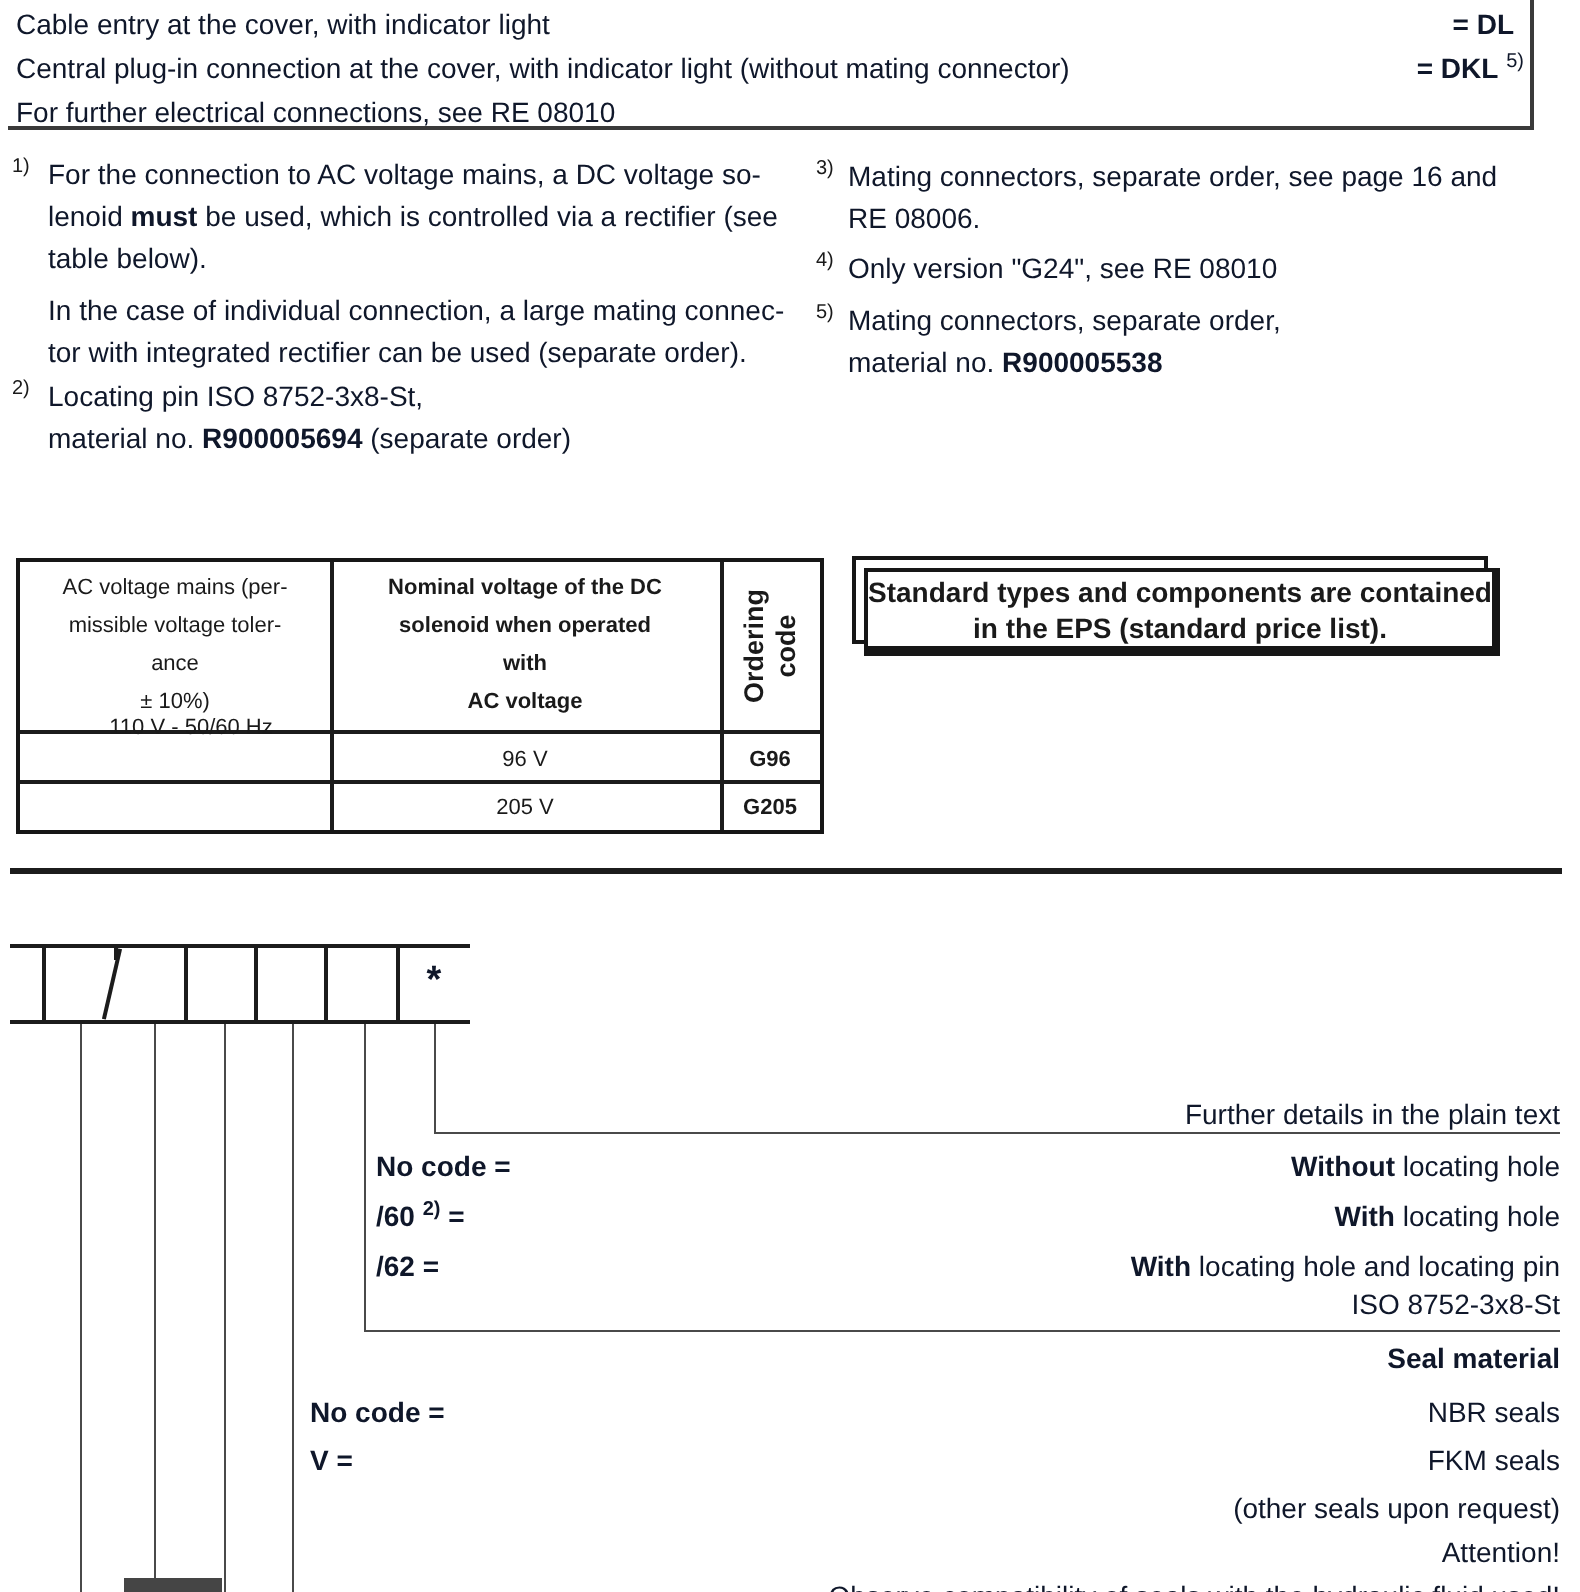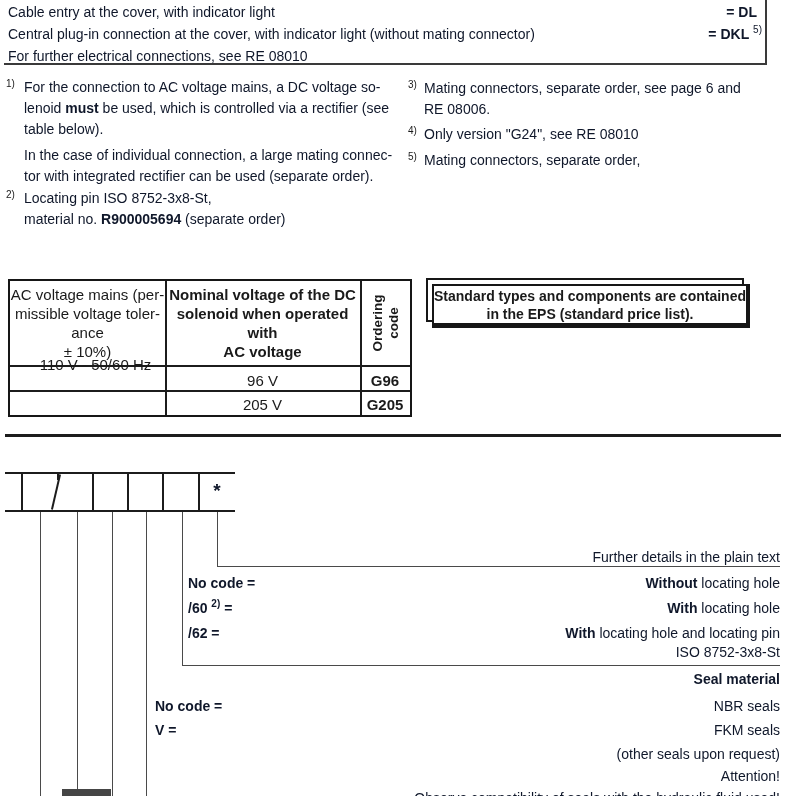--- a/index.html
+++ b/index.html
@@ -9,21 +9,21 @@
   }
   .t{position:absolute;white-space:nowrap;font-size:14px;line-height:17px;color:#0f172a;}
   .b{font-weight:bold;}
   .hl{position:absolute;background:#1c1c1c;}
   .vl{position:absolute;background:#1c1c1c;}
   .gl{position:absolute;background:#4a4a4a;}
   sup{font-size:10px;line-height:0;}
   .marker{position:absolute;font-size:10px;line-height:10px;color:#1a1a1a;}
   
   #vtable{position:absolute;left:8px;top:279px;width:404px;height:138px;border:2px solid #161616;box-sizing:border-box;}
-  #vtable .cell{position:absolute;text-align:center;font-size:15px;line-height:19px;}
+  #vtable .cell{position:absolute;text-align:center;font-size:11px;line-height:19px;}
   
   #epsbox{position:absolute;left:432px;top:284px;width:318px;height:44px;}
   #epsbox .frame{position:absolute;left:-6px;top:-6px;width:318px;height:44px;border:2px solid #161616;box-sizing:border-box;}
   #epsbox .main{position:absolute;left:0;top:0;width:318px;height:44px;box-sizing:border-box;background:#fff;
     border:2px solid #161616;border-right-width:4px;border-bottom-width:5px;
     display:flex;flex-direction:column;align-items:center;justify-content:center;
     font-weight:bold;font-size:14px;line-height:18px;text-align:center;}
   .rot{position:absolute;display:flex;align-items:center;justify-content:center;}
   .rot-inner{transform:rotate(-90deg);font-weight:bold;font-size:13.5px;line-height:16px;text-align:center;white-space:nowrap;}
   .right{text-align:right;}
@@ -49,28 +49,29 @@
   <div class="t" style="left:24px;top:100px;"><span>lenoid </span><span class="b">must</span><span> be used, which is controlled via a rectifier (see</span></div>
   <div class="t" style="left:24px;top:121px;"><span>table below).</span></div>
   <div class="t" style="left:24px;top:168px;"><span>tor with integrated rectifier can be used (separate order).</span></div>
   <div class="t" style="left:24px;top:147px;"><span>In the case of individual connection, a large mating connec-</span></div>
 
   <span class="marker" style="left:6px;top:190px;">2)</span>
   <div class="t" style="left:24px;top:190px;"><span>Locating pin ISO 8752-3x8-St,</span></div>
   <div class="t" style="left:24px;top:211px;"><span>material no. </span><span class="b">R900005694</span><span> (separate order)</span></div>
 
   <span class="marker" style="left:408px;top:80px;">3)</span>
-  <div class="t" style="left:424px;top:80px;"><span>Mating connectors, separate order, see page 6 and</span></div>
+  <div class="t" style="left:424px;top:80px;"><span>Mating connectors, separate order, see page 16 and</span></div>
   <div class="t" style="left:424px;top:101px;"><span>RE 08006.</span></div>
 
   <span class="marker" style="left:408px;top:126px;">4)</span>
   <div class="t" style="left:424px;top:126px;"><span>Only version "G24", see RE 08010</span></div>
 
   <span class="marker" style="left:408px;top:152px;">5)</span>
   <div class="t" style="left:424px;top:152px;"><span>Mating connectors, separate order,</span></div>
+  <div class="t" style="left:424px;top:173px;"><span>material no. </span><span class="b">R900005538</span></div>
 
   <div id="vtable">
     <div class="vl" style="left:155px;top:0;width:2px;height:134px;"></div>
     <div class="vl" style="left:350px;top:0;width:2px;height:134px;"></div>
     <div class="hl" style="left:0;top:84px;width:400px;height:2px;"></div>
     <div class="hl" style="left:0;top:109px;width:400px;height:2px;"></div>
 
     <div class="cell" style="left:0;top:4px;width:155px;">
       <div>AC voltage mains (per-</div>
       <div>missible voltage toler-</div>

